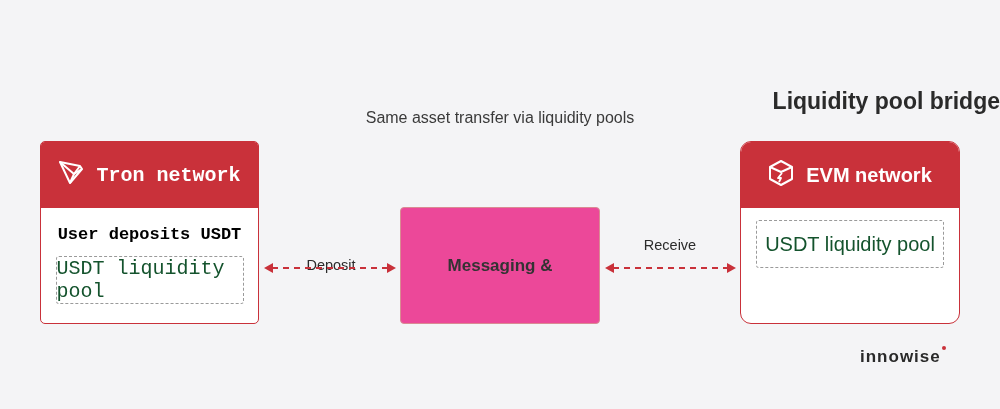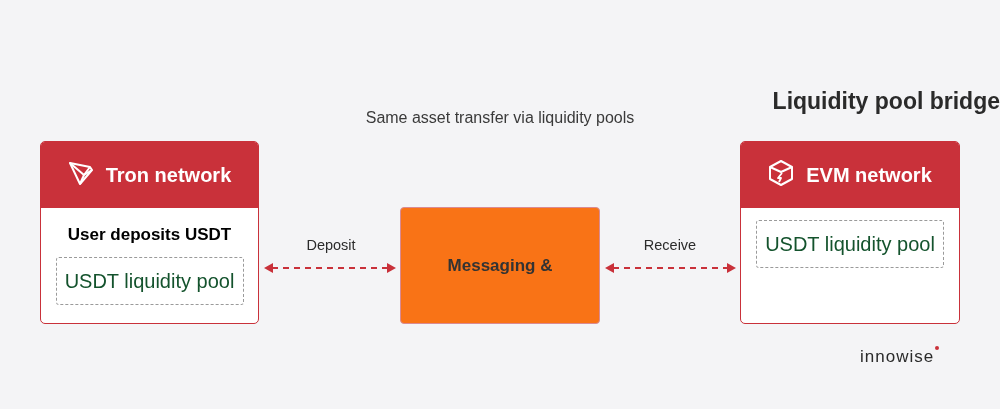--- a/index.html
+++ b/index.html
@@ -7,69 +7,69 @@
     width:1000px; height:409px; background:#f4f4f6; position:relative; overflow:hidden;
     font-family: "Liberation Sans", "DejaVu Sans", sans-serif; color:#2b2b2b;
   }
   .title { position:absolute; top:40px; left:0; width:1000px; text-align:right; font-size:23px; font-weight:bold; color:#2a2a2a;margin-top:48px; }
   .subtitle { position:absolute; top:81px; left:0; width:1000px; text-align:center; font-size:16px; color:#3a3a3a;margin-top:28px; }
   .net-card { position:absolute; top:141px; width:219px; height:183px; background:#fff; border:1px solid #c9313a; border-radius:5px; overflow:hidden; box-sizing:border-box; }
   .net-head { height:66px; background:#c9313a; display:flex; align-items:center; justify-content:center; gap:12px; color:#fff; font-size:20px; font-weight:bold; }
   .net-head svg { width:26px; height:26px; }
   .net-label { text-align:center; font-size:17px; font-weight:bold; margin-top:17px; color:#000000; }
   .pool { margin:12px auto 0; width:188px; height:48px; border:1px dashed #9a9a9a; border-radius:3px; display:flex; align-items:center; justify-content:center; font-size:20px; color:#14532d; box-sizing:border-box; }
-  .mid { position:absolute; left:400px; top:207px; width:200px; height:117px; background:#f97316; border:1px solid #d98a93; border-radius:4px; box-sizing:border-box; display:flex; align-items:center; justify-content:center; text-align:center; font-size:17px; font-weight:bold; line-height:26px; color:#333; }
+  .mid { position:absolute; left:400px; top:207px; width:200px; height:117px; background:#ec4899; border:1px solid #d98a93; border-radius:4px; box-sizing:border-box; display:flex; align-items:center; justify-content:center; text-align:center; font-size:17px; font-weight:bold; line-height:26px; color:#333; }
   .arrow-label { position:absolute; top:237px; font-size:14.5px; color:#2b2b2b; text-align:center; }
   .arrow { position:absolute; top:262px; height:12px; }
-  .logo { position:absolute; left:860px; top:347px; font-size:17px; font-weight:normal; letter-spacing:1px; color:#2a2a2a; }
+  .logo { position:absolute; left:860px; top:347px; font-size:17px; font-weight:bold; letter-spacing:1px; color:#2a2a2a; }
   .logo .dot { position:absolute; right:-5px; top:-1px; width:4px; height:4px; border-radius:50%; }
 </style>
 </head>
 <body>
 
 <div class="title">Liquidity pool bridge</div>
 <div class="subtitle">Same asset transfer via liquidity pools</div>
 
-<div class="net-card" style="left:40px;">
+<div class="net-card" style="left:40px;font-family:Liberation Mono, monospace;">
   <div class="net-head">
     <span>
       <svg viewBox="0 0 26 26" fill="none" stroke="#fff" stroke-width="2" stroke-linejoin="round">
         <path d="M2 3 L22 7 L24 10 L12 24 Z"></path>
         <path d="M2 3 L16 15 L22 7"></path>
         <path d="M16 15 L12 24"></path>
         <path d="M16 15 L24 10"></path>
       </svg>
     </span>
     <span>Tron network</span>
   </div>
   <div class="net-label">User deposits USDT</div>
   <div class="pool">USDT liquidity pool</div>
 </div>
 
-<div class="arrow-label" style="left:296px; width:70px;">Deposit</div>
+<div class="arrow-label" style="left:296px; width:70px;margin-top:20px;">Deposit</div>
 <svg class="arrow" style="left:264px; width:132px;" viewBox="0 0 132 12">
   <line x1="8" y1="6" x2="124" y2="6" stroke="#c9313a" stroke-width="2" stroke-dasharray="6,5"></line>
   <path d="M0 6 L9 1 L9 11 Z" fill="#c9313a"></path>
   <path d="M132 6 L123 1 L123 11 Z" fill="#c9313a"></path>
 </svg>
 
 <div class="mid">
   <div>
     <div>Messaging &amp;</div>
   </div>
 </div>
 
 <div class="arrow-label" style="left:634px; width:72px;">Receive</div>
 <svg class="arrow" style="left:605px; width:131px;" viewBox="0 0 131 12">
   <line x1="8" y1="6" x2="123" y2="6" stroke="#c9313a" stroke-width="2" stroke-dasharray="6,5"></line>
   <path d="M0 6 L9 1 L9 11 Z" fill="#c9313a"></path>
   <path d="M131 6 L122 1 L122 11 Z" fill="#c9313a"></path>
 </svg>
 
-<div class="net-card" style="left:740px; width:220px;">
+<div class="net-card" style="left:740px; width:220px;border-radius:11px;">
   <div class="net-head">
     <span>
       <svg viewBox="0 0 26 26" fill="none" stroke="#fff" stroke-width="2" stroke-linejoin="round">
         <path d="M13 1 L24 7 L24 19 L13 25 L2 19 L2 7 Z"></path>
         <path d="M2 7 L13 12 L24 7"></path>
         <path d="M14 13 L10 18 L13 18 L11 22" stroke-width="1.8"></path>
       </svg>
     </span>
     <span>EVM network</span>
   </div>

